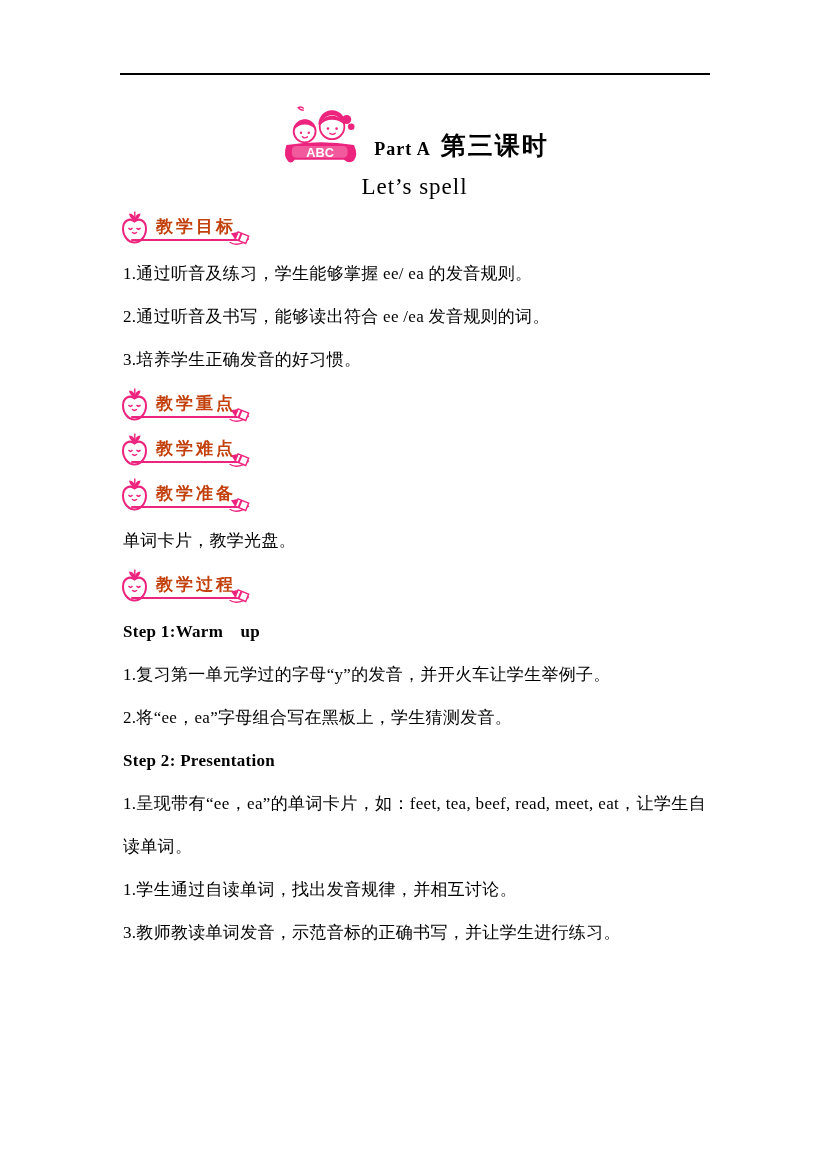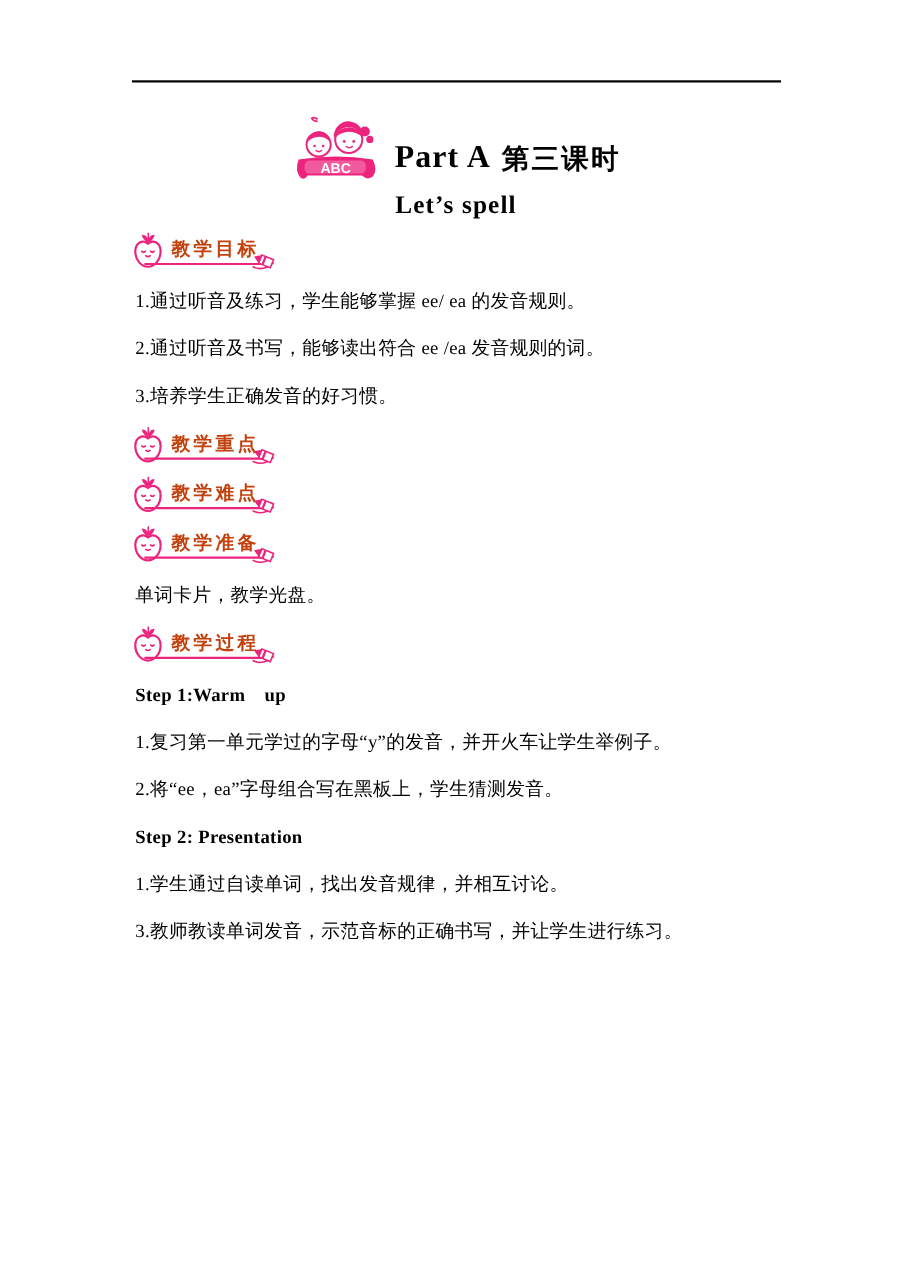--- a/index.html
+++ b/index.html
@@ -21,31 +21,31 @@
     position:absolute; left:123px; top:74px; width:583px;
   }
   
   .title-row {
     margin-top:30px;
     display:flex; align-items:flex-end; justify-content:center;
     gap:10px; height:62px;
   }
   .kids-badge { width:84px; height:62px; flex:0 0 auto; }
   .title-en {
-    font-weight:bold; font-size:29px; line-height:1;
+    font-weight:bold; font-size:18px; line-height:1;
     padding-bottom:8px; letter-spacing:1px;
   }
   .title-cn {
     font-family:"Liberation Sans","DejaVu Sans",sans-serif;
     font-weight:bold; font-size:25px; line-height:1;
     padding-bottom:8px; letter-spacing:2px; margin-left:0;
   }
   .title-sub {
     margin-top:4px; text-align:center;
-    font-weight:bold; font-size:23px; line-height:34px;
+    font-weight:normal; font-size:23px; line-height:34px;
     letter-spacing:1px;
   }
   
   .sec-head {
     position:relative; height:40px; margin-top:5px;
   }
   .apple { position:absolute; left:-3px; top:1px; width:29px; height:35px; }
   .sec-label {
     position:absolute; left:33px; top:6px;
     font-family:"Liberation Sans","DejaVu Sans",sans-serif;
@@ -184,18 +184,19 @@
       <span class="sec-rule"></span>
       <svg class="pencil" viewBox="0 0 30 24">
           <use href="#pencil-def"></use>
         </svg>
     </div>
     <div class="para-group">
       <p class="para step">Step 1:Warm　up</p>
       <p class="para">1.复习第一单元学过的字母“y”的发音，并开火车让学生举例子。</p>
       <p class="para">2.将“ee，ea”字母组合写在黑板上，学生猜测发音。</p>
       <p class="para step">Step 2: Presentation</p>
+      <p class="para">1.呈现带有“ee，ea”的单词卡片，如：feet, tea, beef, read, meet, eat，让学生自读单词。</p>
       <p class="para">1.学生通过自读单词，找出发音规律，并相互讨论。</p>
       <p class="para">3.教师教读单词发音，示范音标的正确书写，并让学生进行练习。</p>
     </div>
 
   </div>
 </div>
 
 </body></html>

